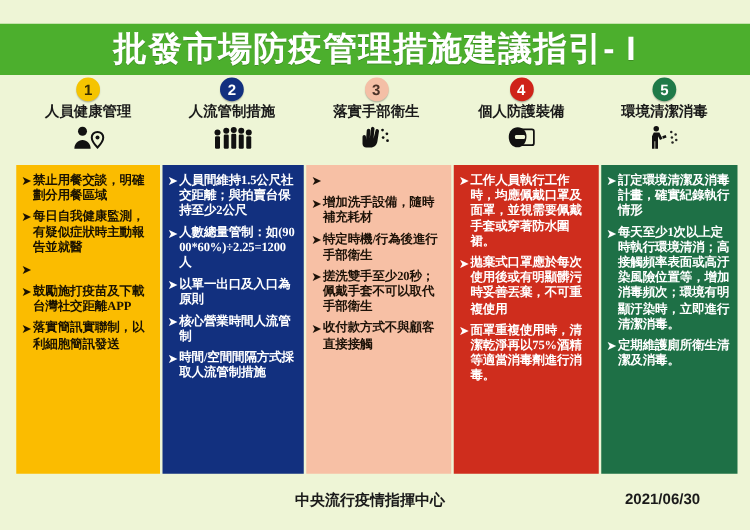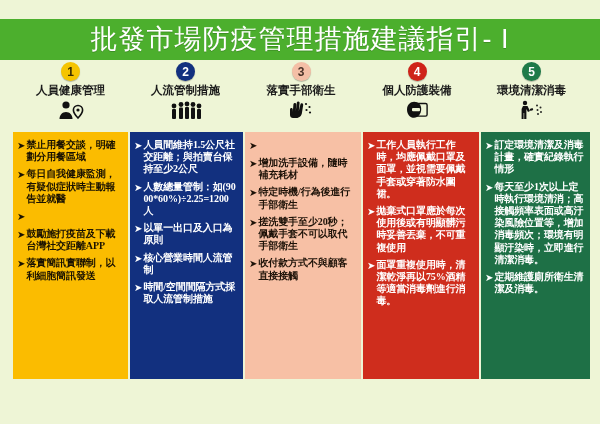--- a/index.html
+++ b/index.html
@@ -13,21 +13,21 @@
 
   
   .titlebar{
     position:absolute;left:0;top:19px;width:600px;height:41px;
     background:#4caf2d;
     display:flex;align-items:center;justify-content:center;
   }
   .titlebar .title{
     color:#ffffff;
     font-size:27px;
-    font-weight:normal;
+    font-weight:bold;
     letter-spacing:1px;
     line-height:1;
     white-space:nowrap;
     text-shadow:0 1px 0 rgba(0,0,0,.18);
   }
 
   
   .heads{
     position:absolute;left:13px;top:62px;width:575px;height:70px;
     display:flex;
@@ -303,14 +303,18 @@
           <span class="itext">每天至少1次以上定時執行環境清消；高接觸頻率表面或高汙染風險位置等，增加消毒頻次；環境有明顯汙染時，立即進行清潔消毒。</span>
         </div>
       <div class="item">
           <span class="bullet">➤</span>
           <span class="itext">定期維護廁所衛生清潔及消毒。</span>
         </div>
     </div>
 
   </div>
 
+  <div class="footer">
+    <div class="org">中央流行疫情指揮中心</div>
+    <div class="date">2021/06/30</div>
+  </div>
 
 </div>
 
 </body></html>

